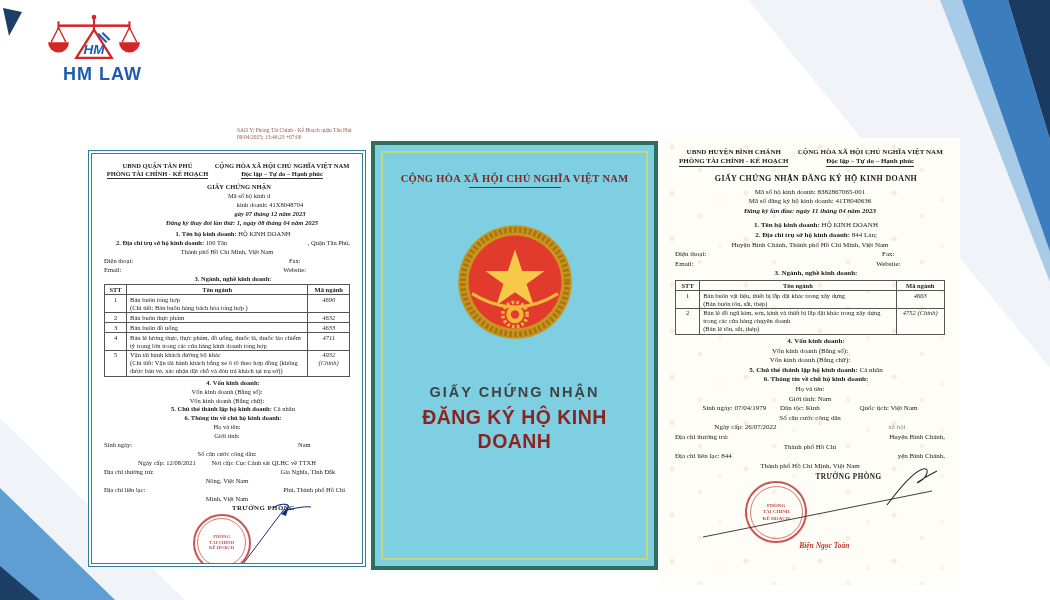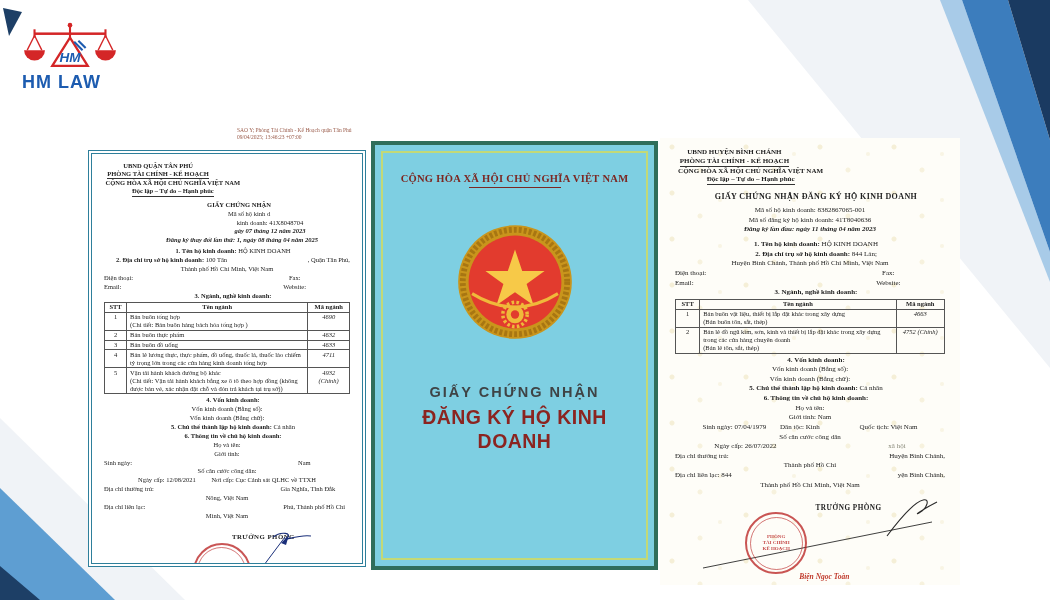--- a/index.html
+++ b/index.html
@@ -1,48 +1,48 @@
 <!DOCTYPE html>
 <html><head>
 <meta charset="utf-8">
 <style>
   html,body{margin:0;padding:0;}
   .canvas{position:relative;width:1050px;height:600px;overflow:hidden;background:#ffffff;font-family:"Liberation Serif",serif;}
   .bg-svg{position:absolute;left:0;top:0;z-index:0;}
 
   
-  .logo{position:absolute;left:22px;top:22px;width:120px;z-index:2;text-align:left;}
+  .logo{position:absolute;left:22px;top:14px;width:120px;z-index:2;text-align:right;}
   .logo-text{font-family:"Liberation Sans",sans-serif;font-weight:bold;font-size:18px;color:#1d5cb0;letter-spacing:1px;margin-top:-2px;}
 
   
   .page-title{position:absolute;left:40px;top:56px;width:990px;z-index:2;text-align:center;
     font-family:"Liberation Serif",serif;font-weight:bold;font-size:45px;letter-spacing:1.5px;color:#3bb2e9;}
 
   
   .doc{position:absolute;z-index:1;box-sizing:border-box;color:#222;}
   .ln{margin:1px 0;text-align:center;}
   .b{font-weight:bold;margin-left:12px;}
   .i{font-style:italic;font-weight:bold;}
   .u{display:inline-block;border-bottom:0.8px solid #333;padding-bottom:0.5px;}
   .flex{display:flex;justify-content:space-between;}
   .ctr{text-align:center;}
 
   
   .copy-note{position:absolute;left:237px;top:127px;z-index:1;font-size:5.5px;line-height:1.25;color:#9a5b4a;font-family:"Liberation Serif",serif;}
   .ldoc{left:88px;top:150px;width:278px;height:417px;background:#fff;border:4px double #2e7f9b;
     padding:8px 12px 6px;font-size:6.5px;line-height:1.22;overflow:hidden;}
-  .hdr{display:flex;text-align:center;font-weight:bold;flex-direction:column;}
+  .hdr{display:flex;text-align:center;font-weight:bold;}
   .hdr .c1{width:44%;padding-right:3px;}
   .hdr .c2{width:56%;}
   table.ind{width:100%;border-collapse:collapse;margin:2px 0;}
   table.ind th,table.ind td{border:0.8px solid #555;padding:0.5px 3px;vertical-align:top;font-size:6.5px;}
   table.ind th{text-align:center;font-weight:bold;}
   td.c{text-align:center;}
   td.code{text-align:center;font-style:italic;}
-  .sig{position:relative;margin-top:13px;}
+  .sig{position:relative;margin-top:1px;}
   .ldoc .sig{height:76px;}
   .sig-title{position:absolute;font-weight:bold;letter-spacing:0.5px;}
   .stamp{position:absolute;border-radius:50%;border:2.5px solid rgba(183,28,28,0.75);
     display:flex;flex-direction:column;align-items:center;justify-content:center;
     color:rgba(183,28,28,0.8);font-weight:bold;text-align:center;}
   .stamp .ring{position:absolute;inset:2.5px;border:1px solid rgba(183,28,28,0.6);border-radius:50%;}
   .stamp div{line-height:1.25;}
   .sig-name{position:absolute;color:#c0392b;font-weight:bold;}
   .sig-svg{position:absolute;}
 

